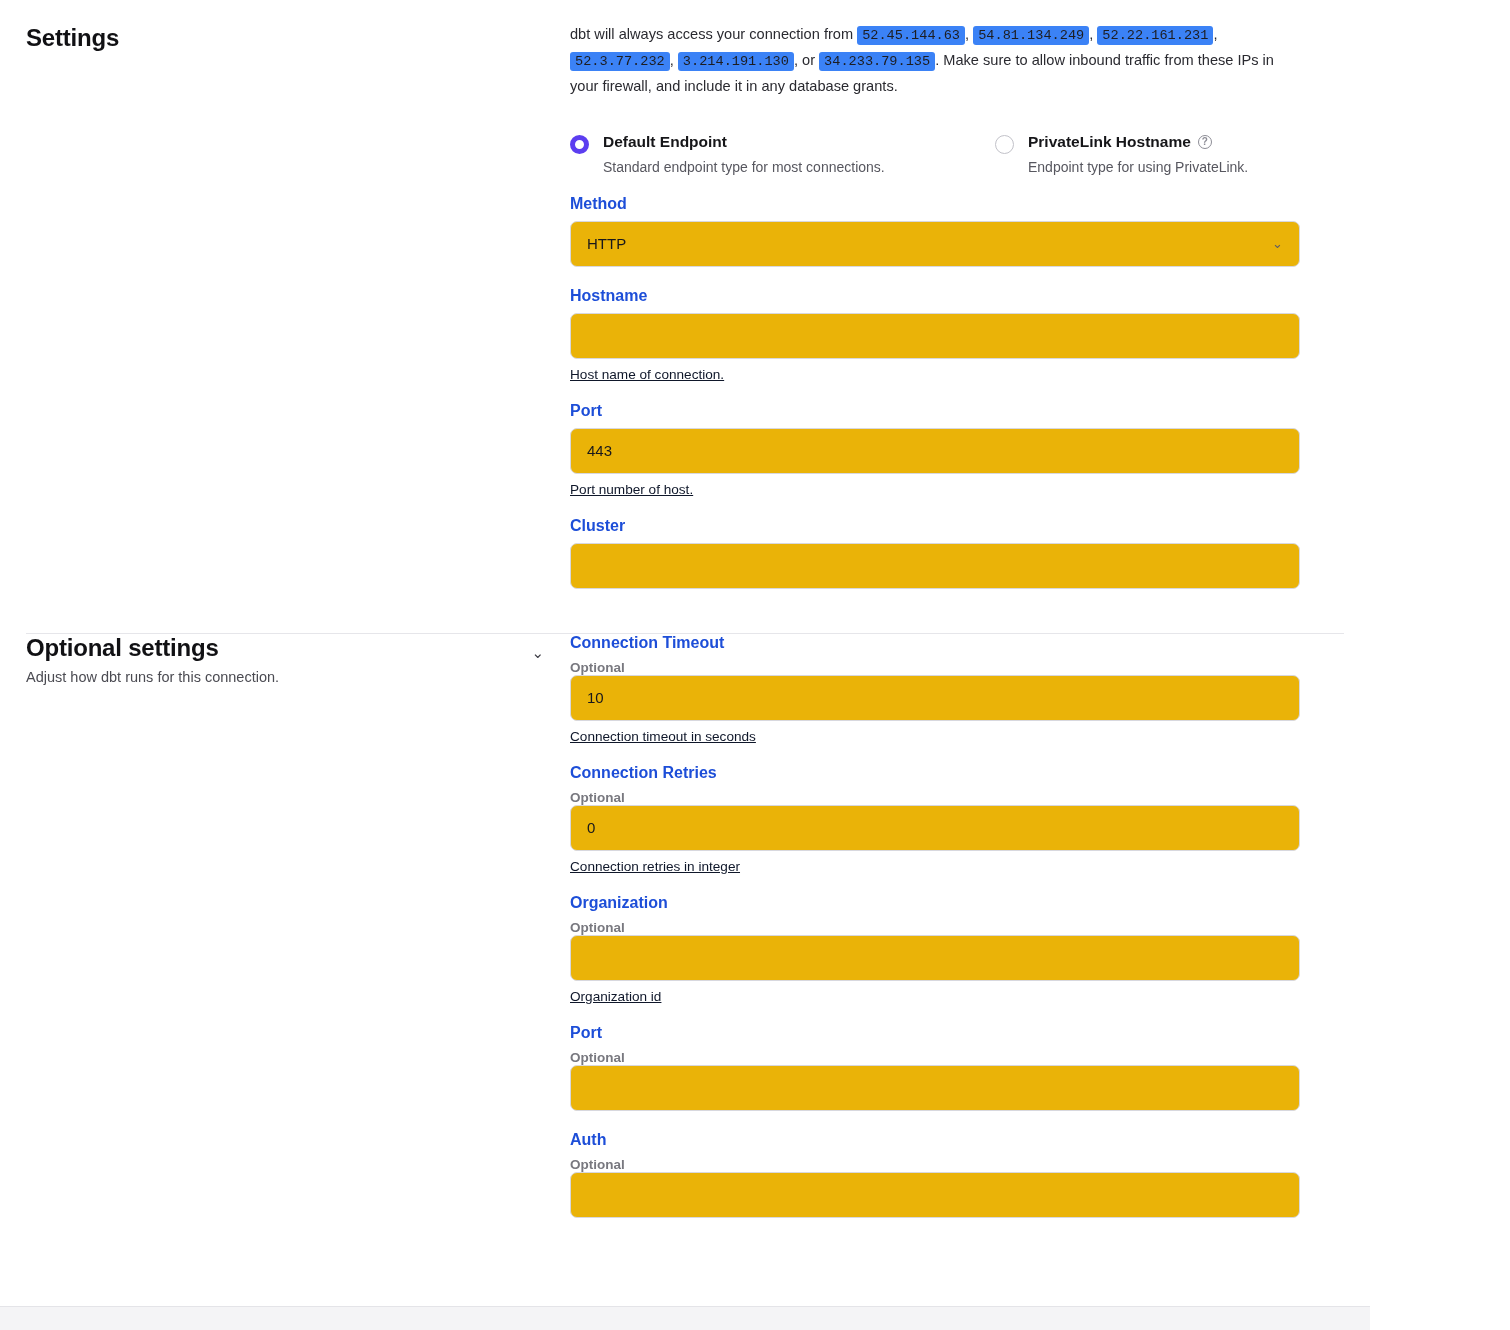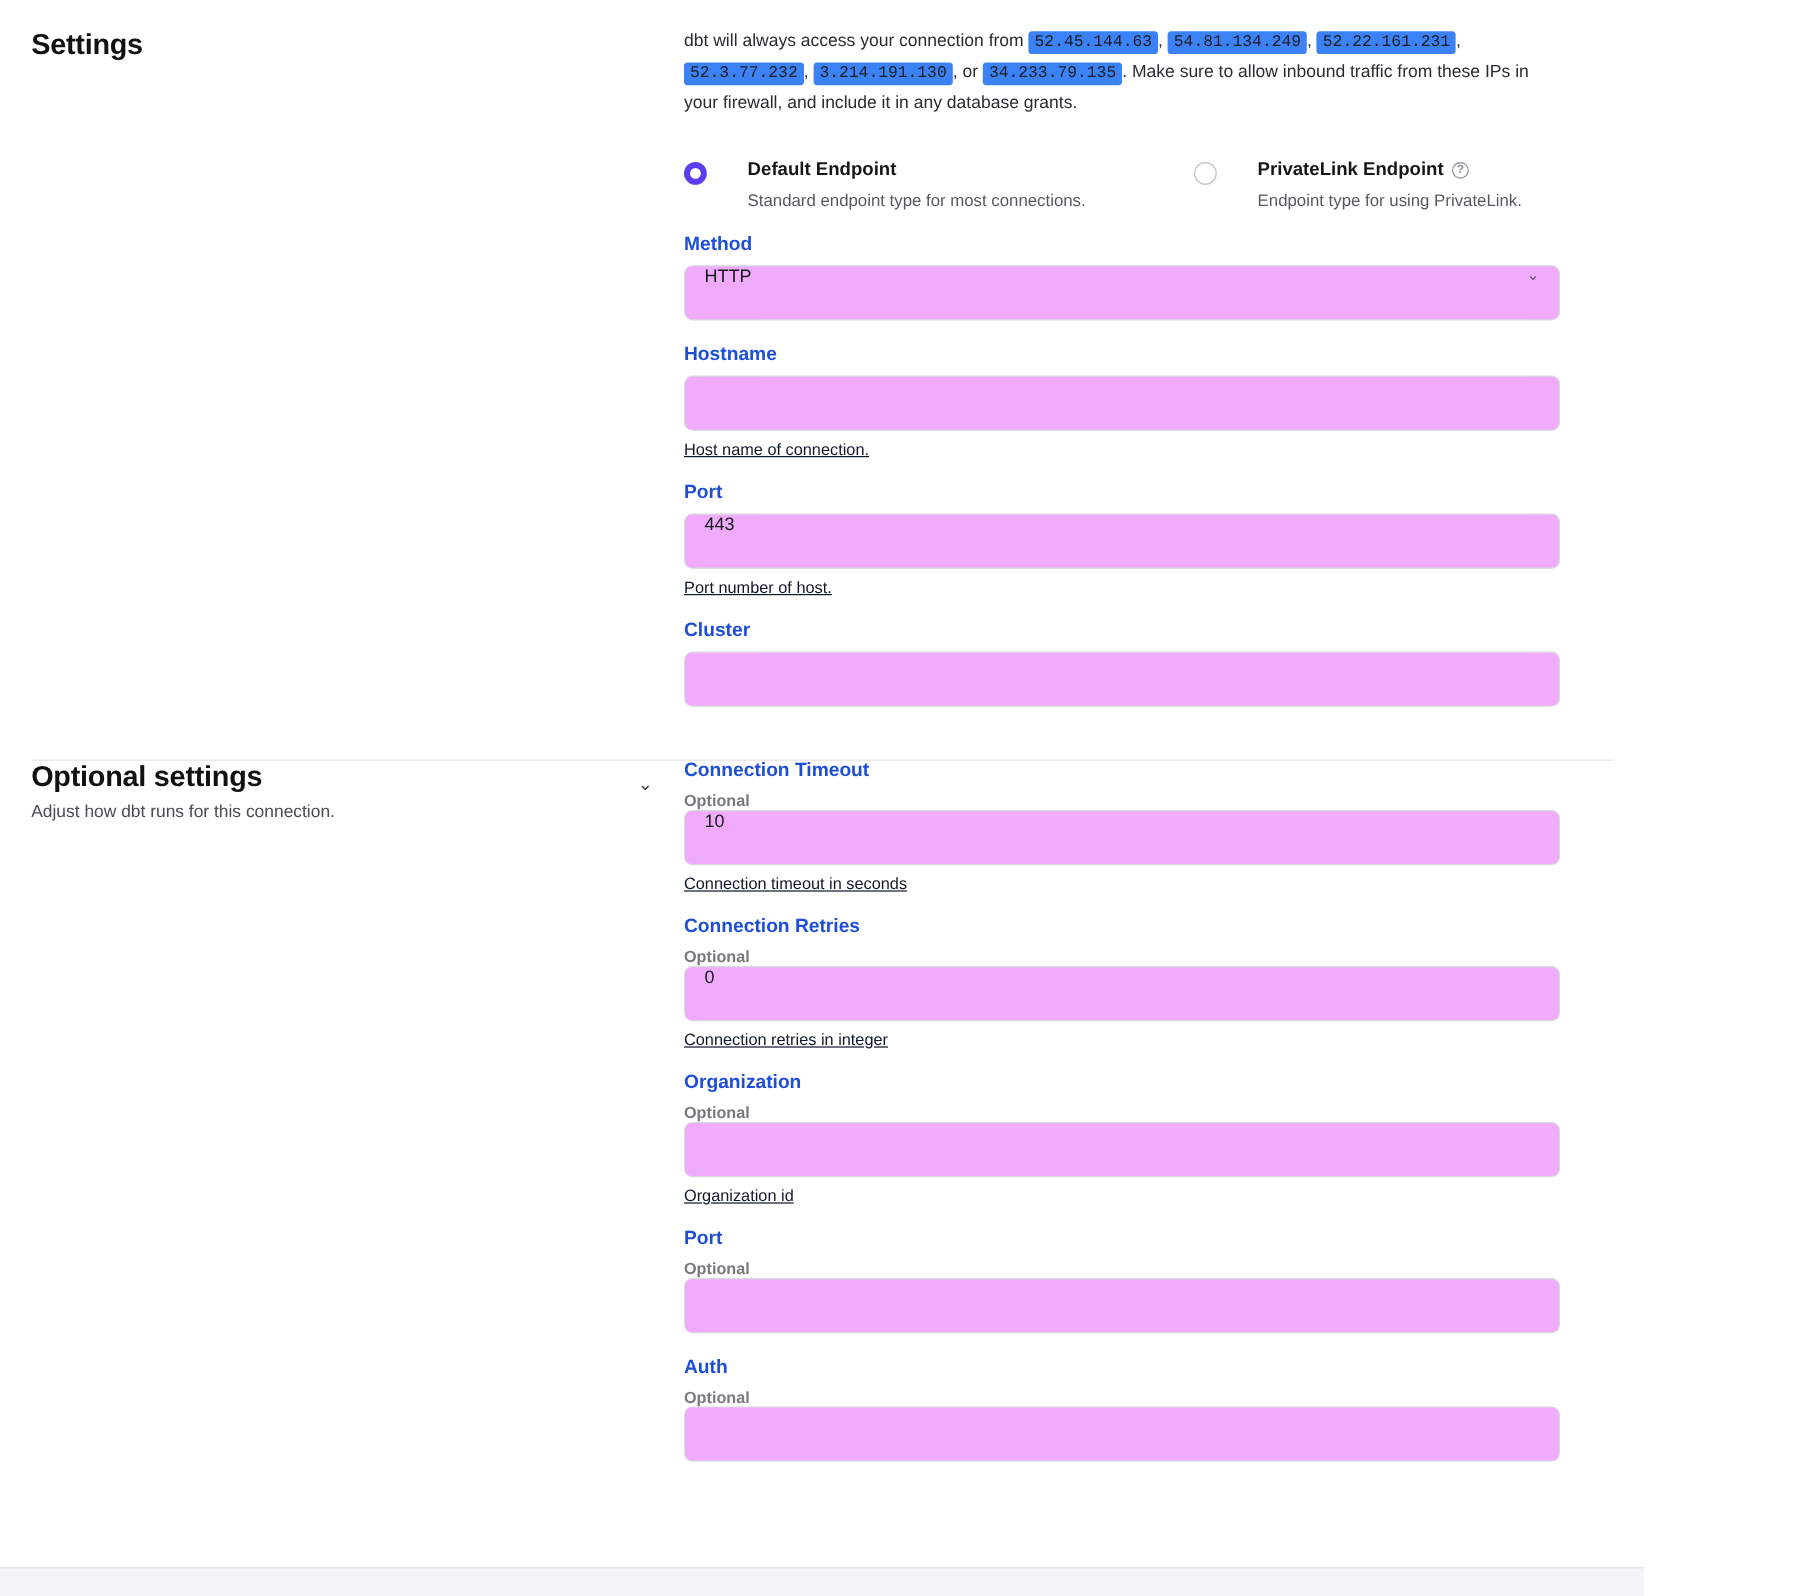--- a/index.html
+++ b/index.html
@@ -60,21 +60,20 @@
     white-space: nowrap;
   }
   .radio-row {
     display: flex;
     margin-top: 34px;
     margin-bottom: 4px;
   }
   .radio-item {
     display: flex;
     align-items: flex-start;
-    gap: 20px;
   }
   .radio-item.first { width: 425px; }
   .radio-circle {
     width: 19px;
     height: 19px;
     border-radius: 50%;
     border: 1.6px solid #c2c2c9;
     margin-top: 2px;
     margin-right: 14px;
     flex: 0 0 19px;
@@ -129,27 +128,27 @@
   .optional-tag {
     font-size: 13.5px;
     color: #78787f;
     font-weight: 700;
   }
   .input {
     width: 100%;
     height: 46px;
     border: 1px solid #d8d8de;
     border-radius: 7px;
-    background: #f0abfc;
+    background: #eab308;
     font-size: 15px;
     color: #18181c;
     padding: 0 16px;
     font-family: "Liberation Sans", sans-serif;
     display: flex;
-    align-items: flex-start;
+    align-items: center;
   }
   .input.select {
     justify-content: space-between;
   }
   .chevron {
     color: #5c5c66;
     font-size: 13px;
     line-height: 1;
   }
   .hint {
@@ -223,21 +222,21 @@
               <span>Default Endpoint</span>
             </div>
             <div class="radio-desc">Standard endpoint type for most connections.</div>
           </div>
         </div>
 
         <div class="radio-item">
           <div class="radio-circle"></div>
           <div>
             <div class="radio-label">
-              <span>PrivateLink Endpoint</span>
+              <span>PrivateLink Hostname</span>
               <span class="help-icon">?</span>
             </div>
             <div class="radio-desc">Endpoint type for using PrivateLink.</div>
           </div>
         </div>
       </div>
 
       <div class="field">
         <div class="field-label">Method</div>
         <div class="input select">

